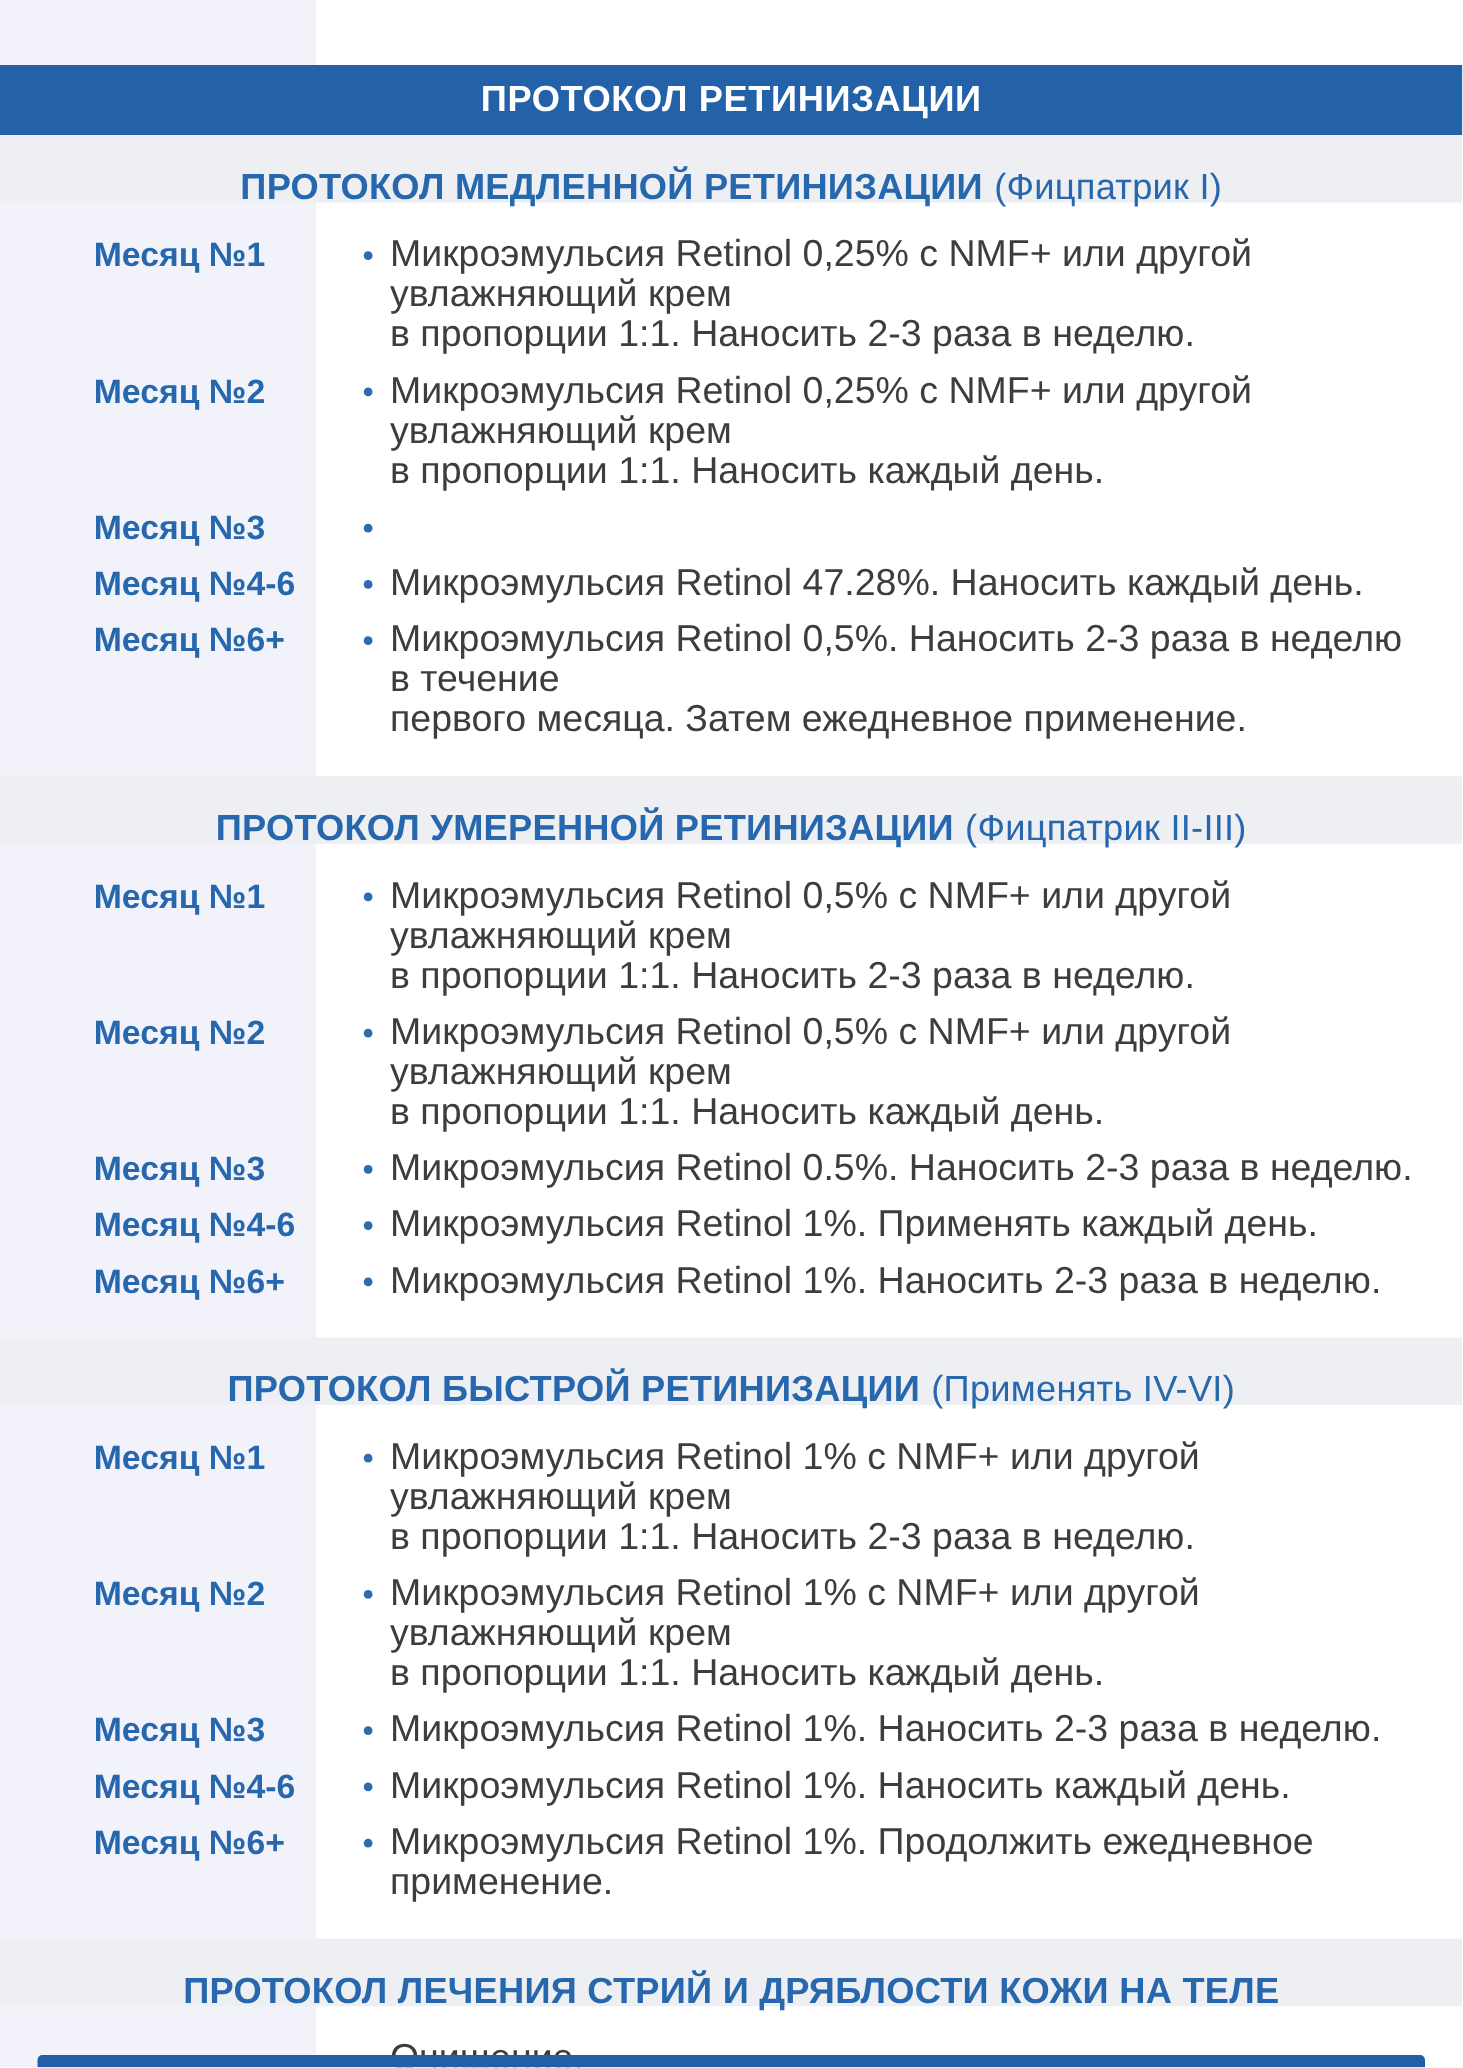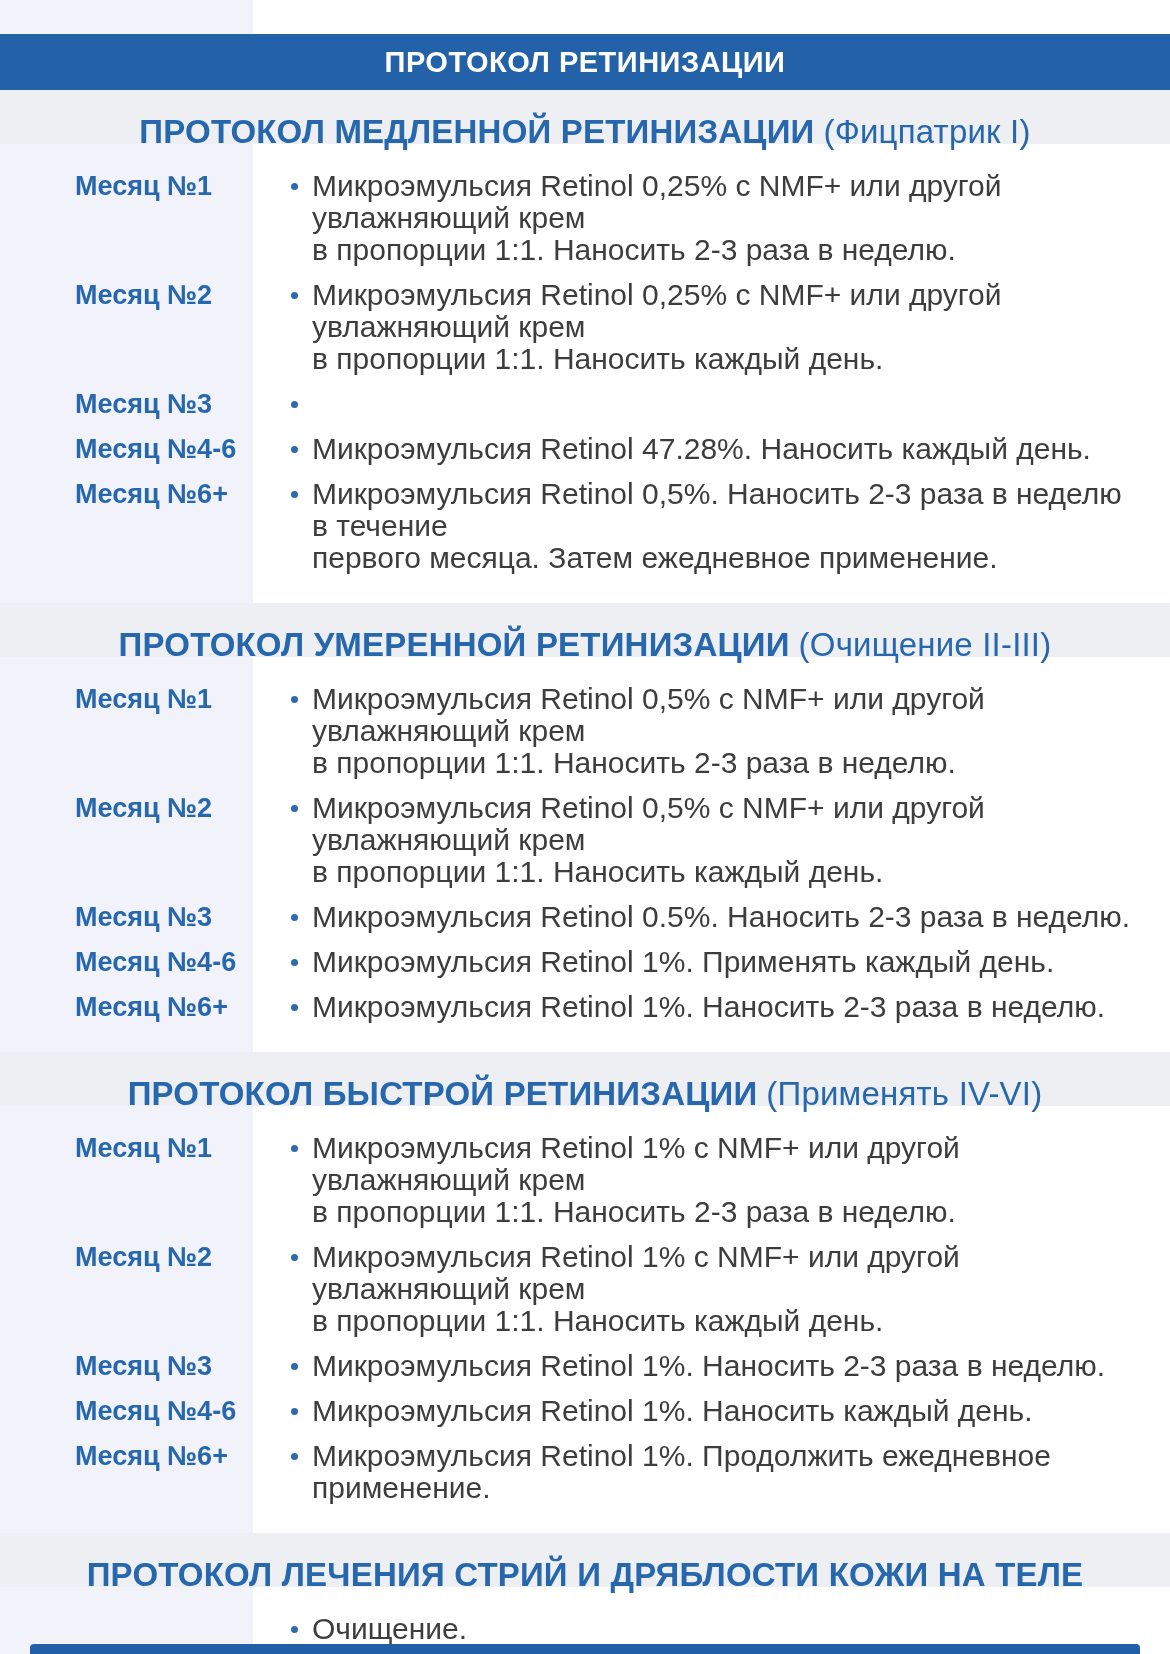--- a/index.html
+++ b/index.html
@@ -25,38 +25,38 @@
   }
   .left-band{
     position:absolute;
     left:0;top:0;
     width:253px;height:100%;
     background:var(--left-band-bg);
     z-index:0;
   }
   .flow{position:relative;z-index:1;}
   .main-header{
-    margin-top:34px;
+    margin-top:52px;
     height:56px;
     background:var(--header-bar-bg);
     display:flex;align-items:center;justify-content:center;
   }
   .main-header h1{
     color:var(--header-bar-text);
     font-size:29px;
     font-weight:bold;
     letter-spacing:0.5px;
   }
   .section-band{
     height:54px;
     background:var(--section-band-bg);
     display:flex;align-items:center;justify-content:center;
   }
   .section-band h2{
-    font-size:33px;
+    font-size:29px;
     color:var(--accent-blue);
     font-weight:bold;
     letter-spacing:0.2px;
     white-space:nowrap;
     margin-top:30px;
   }
   .section-band h2 .subtitle{
     font-weight:normal;
     margin-left:9px;
   }
@@ -179,21 +179,21 @@
       <div class="step-text">Микроэмульсия Retinol 0,5%. Наносить 2-3 раза в неделю в течение
 первого месяца. Затем ежедневное применение.</div>
     </div>
   </div>
 </div>
   </section>
 
   <section>
     <div class="section-band">
       <h2>
-        <span>ПРОТОКОЛ УМЕРЕННОЙ РЕТИНИЗАЦИИ</span><span class="subtitle">(Очищение II-III)</span>
+        <span>ПРОТОКОЛ УМЕРЕННОЙ РЕТИНИЗАЦИИ</span><span class="subtitle">(Фицпатрик II-III)</span>
       </h2>
     </div>
     <div class="section-content">
   <div class="row">
     <div class="label-cell">
       <span class="month-label">Месяц №1</span>
     </div>
     <div class="content-cell">
       <span class="bullet"></span>
       <div class="step-text">Микроэмульсия Retinol 0,5% с NMF+ или другой увлажняющий крем

